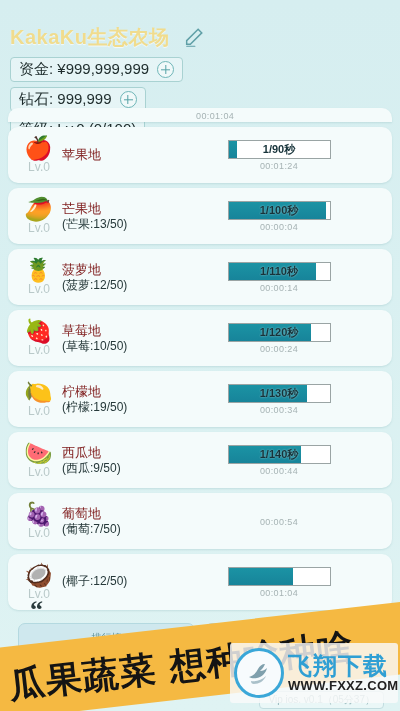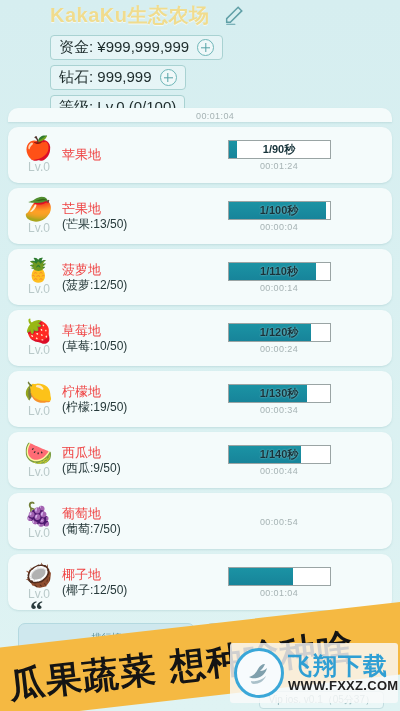--- a/index.html
+++ b/index.html
@@ -7,21 +7,21 @@
     width: 400px; height: 711px;
     overflow: hidden;
     font-family: "Liberation Sans", "DejaVu Sans", sans-serif;
   }
   body {
     background: linear-gradient(180deg,#d6eef0 0%,#d9f0f1 40%,#dff3f3 100%);
     position: relative;
   }
 
   
-  .header { padding: 0 0 0 10px; margin-left: 40px; }
+  .header { padding: 22px 0 0 10px; }
   .title-row { display: flex; align-items: center; gap: 14px; height: 30px; }
   .farm-title {
     font-size: 20px; font-weight: bold; color: #f0dc8e;
     letter-spacing: .5px; text-shadow: 0 1px 1px rgba(255,255,255,.7);
     white-space: nowrap;
   }
   .pencil-icon { width: 22px; height: 22px; display:block; }
 
   .stat-row { margin-top: 5px; }
   .stat-chip {
@@ -61,21 +61,21 @@
     height: 14px; overflow: hidden; margin-bottom: 5px;
     border-radius: 10px 10px 0 0;
   }
   .plot-icon-wrap {
     width: 46px; flex: 0 0 46px;
     display: flex; flex-direction: column; align-items: center; justify-content: center;
   }
   .plot-emoji { font-size: 23px; line-height: 25px; }
   .lv-badge { font-size: 12px; color: #b9c9c9; margin-top: -1px; }
   .plot-names { flex: 0 0 118px; line-height: 1.32; }
-  .plot-name { font-size: 13px; color: #ef4444; }
+  .plot-name { font-size: 13px; color: #7f1d1d; }
   .plot-count { font-size: 12px; color: #26393a; }
 
   .progress-col { flex: 1; display: flex; flex-direction: column; align-items: center; padding-right: 14px; }
   .progress-track {
     width: 103px; height: 19px;
     border: 1px solid #9aa4a4;
     background: #ffffff;
     position: relative; overflow: hidden;
     box-shadow: inset 0 0 0 1px rgba(255,255,255,.6);
   }
@@ -316,21 +316,20 @@
       <div class="progress-time">00:00:54</div>
     </div>
   </div>
 
   <div class="plot-card">
     <div class="plot-icon-wrap">
       <span class="plot-emoji">🥥</span>
       <span class="lv-badge">Lv.0</span>
     </div>
     <div class="plot-names">
-      <div class="plot-name">椰子地</div>
       <div class="plot-count">(椰子:12/50)</div>
     </div>
     <div class="progress-col">
       <div class="progress-track">
         <div class="progress-fill" style="width: 64%;"></div>
       </div>
       <div class="progress-time">00:01:04</div>
     </div>
   </div>
 </div>

